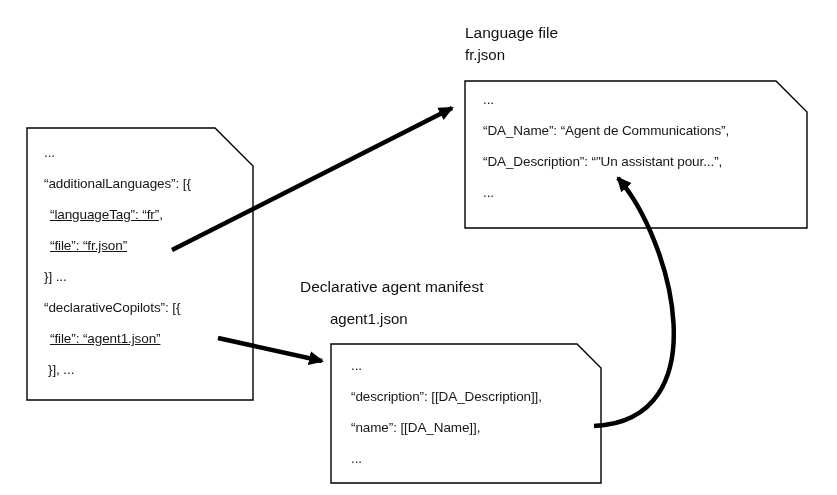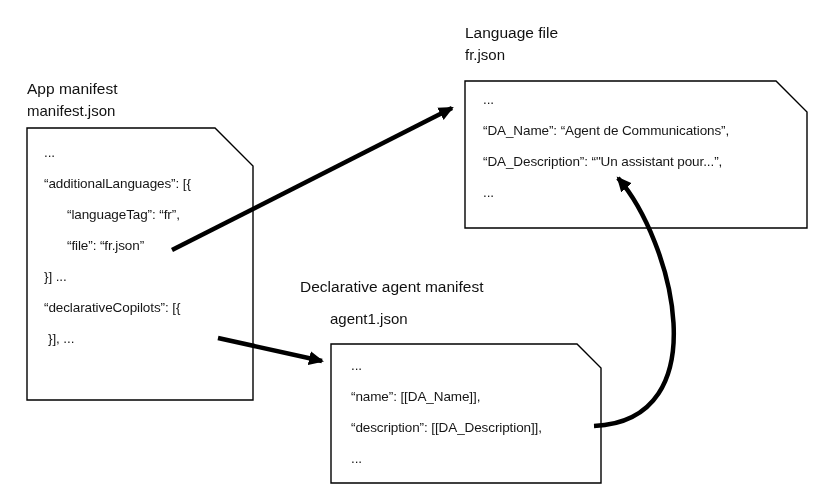--- a/index.html
+++ b/index.html
@@ -54,21 +54,21 @@
     color: #161616;
   }
   .code .ln {
     height: 31px;
     line-height: 31px;
     font-size: 13.5px;
     letter-spacing: -0.1px;
     padding-left: 17px;
     white-space: nowrap;
   }
-  .code .ln.ind   { padding-left: 40px; }
+  .code .ln.ind   { padding-left: 23px; text-decoration: underline; }
   .code .ln.ind-s { padding-left: 21px; }
   .code.lang-pad .ln  { padding-left: 18px; }
   .code.agent-pad .ln { padding-left: 20px; }
 </style>
 </head>
 <body>
 
 <div class="stage">
 
   <svg class="layer" viewBox="0 0 837 495" xmlns="http://www.w3.org/2000/svg">
@@ -80,54 +80,51 @@
 
     <polygon class="docbox" points="27,128 215,128 253,166 253,400 27,400"></polygon>
     <polygon class="docbox" points="465,81 776,81 807,112 807,228 465,228"></polygon>
     <polygon class="docbox" points="331,344 577,344 601,368 601,483 331,483"></polygon>
 
     <path class="arrow" d="M 172 250 L 452 108" marker-end="url(#ah)"></path>
     <path class="arrow" d="M 218 338 L 322 361" marker-end="url(#ah)"></path>
     <path class="arrow" d="M 594 426 C 720 420, 672 240, 618 178" marker-end="url(#ah)"></path>
   </svg>
 
-  <div class="heading" style="left:27px; top:78px; width:190px">
-    <div class="ntitle">App manifest</div>
-    <div class="nfile">manifest.json</div>
-  </div>
 
   <div class="heading" style="left:465px; top:22px; width:342px">
     <div class="ntitle">Language file</div>
     <div class="nfile">fr.json</div>
   </div>
 
   <div class="heading" style="left:300px; top:276px; width:290px">
     <div class="ntitle">Declarative agent manifest</div>
   </div>
   <div class="heading" style="left:330px; top:308px; width:270px">
     <div class="nfile">agent1.json</div>
   </div>
 
   <div class="code" style="left:27px; top:137px; width:226px">
     <div class="ln">...</div>
     <div class="ln">“additionalLanguages”: [{</div>
     <div class="ln ind">“languageTag”: “fr”,</div>
     <div class="ln ind">“file”: “fr.json”</div>
     <div class="ln">}] ...</div>
     <div class="ln">“declarativeCopilots”: [{</div>
+    <div class="ln ind">“file”: “agent1.json”</div>
     <div class="ln ind-s">}], ...</div>
   </div>
 
   <div class="code lang-pad" style="left:465px; top:84px; width:342px">
     <div class="ln">...</div>
     <div class="ln">“DA_Name”: “Agent de Communications”,</div>
     <div class="ln">“DA_Description”: “"Un assistant pour...”,</div>
     <div class="ln">...</div>
   </div>
 
   <div class="code agent-pad" style="left:331px; top:350px; width:270px">
     <div class="ln">...</div>
+    <div class="ln">“description”: [[DA_Description]],</div>
     <div class="ln">“name”: [[DA_Name]],</div>
-    <div class="ln">“description”: [[DA_Description]],</div>
     <div class="ln">...</div>
   </div>
 
 </div>
 
 </body></html>

